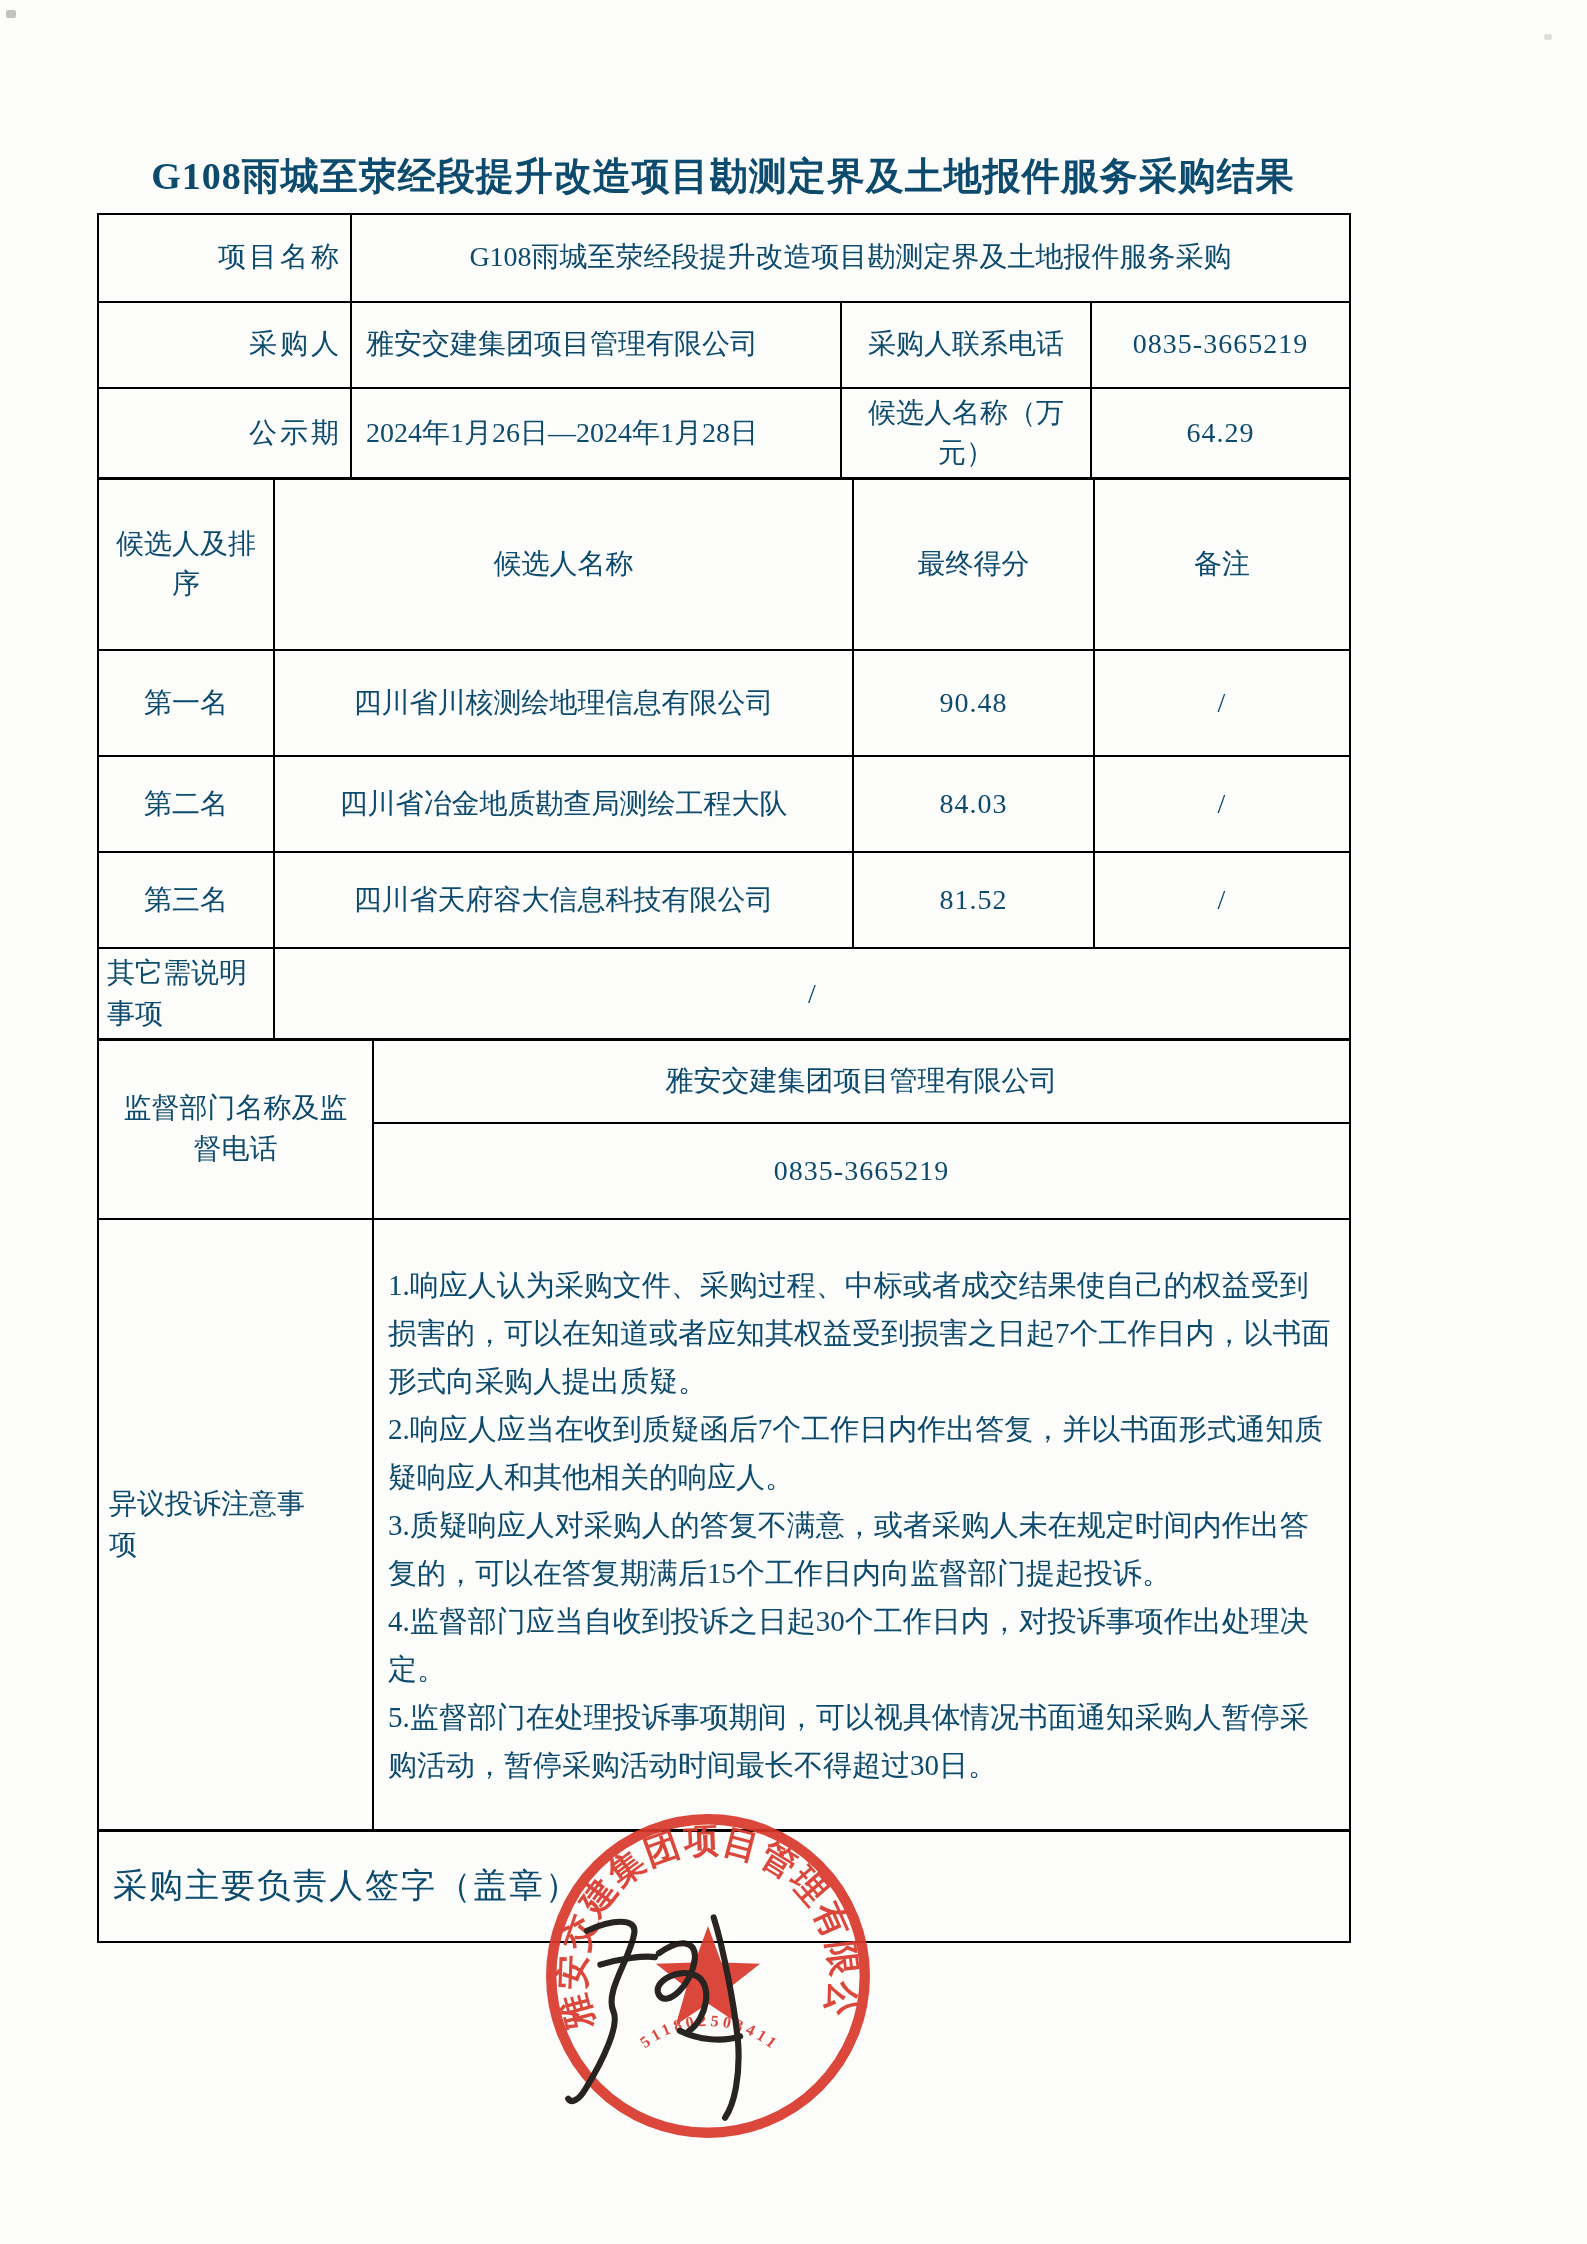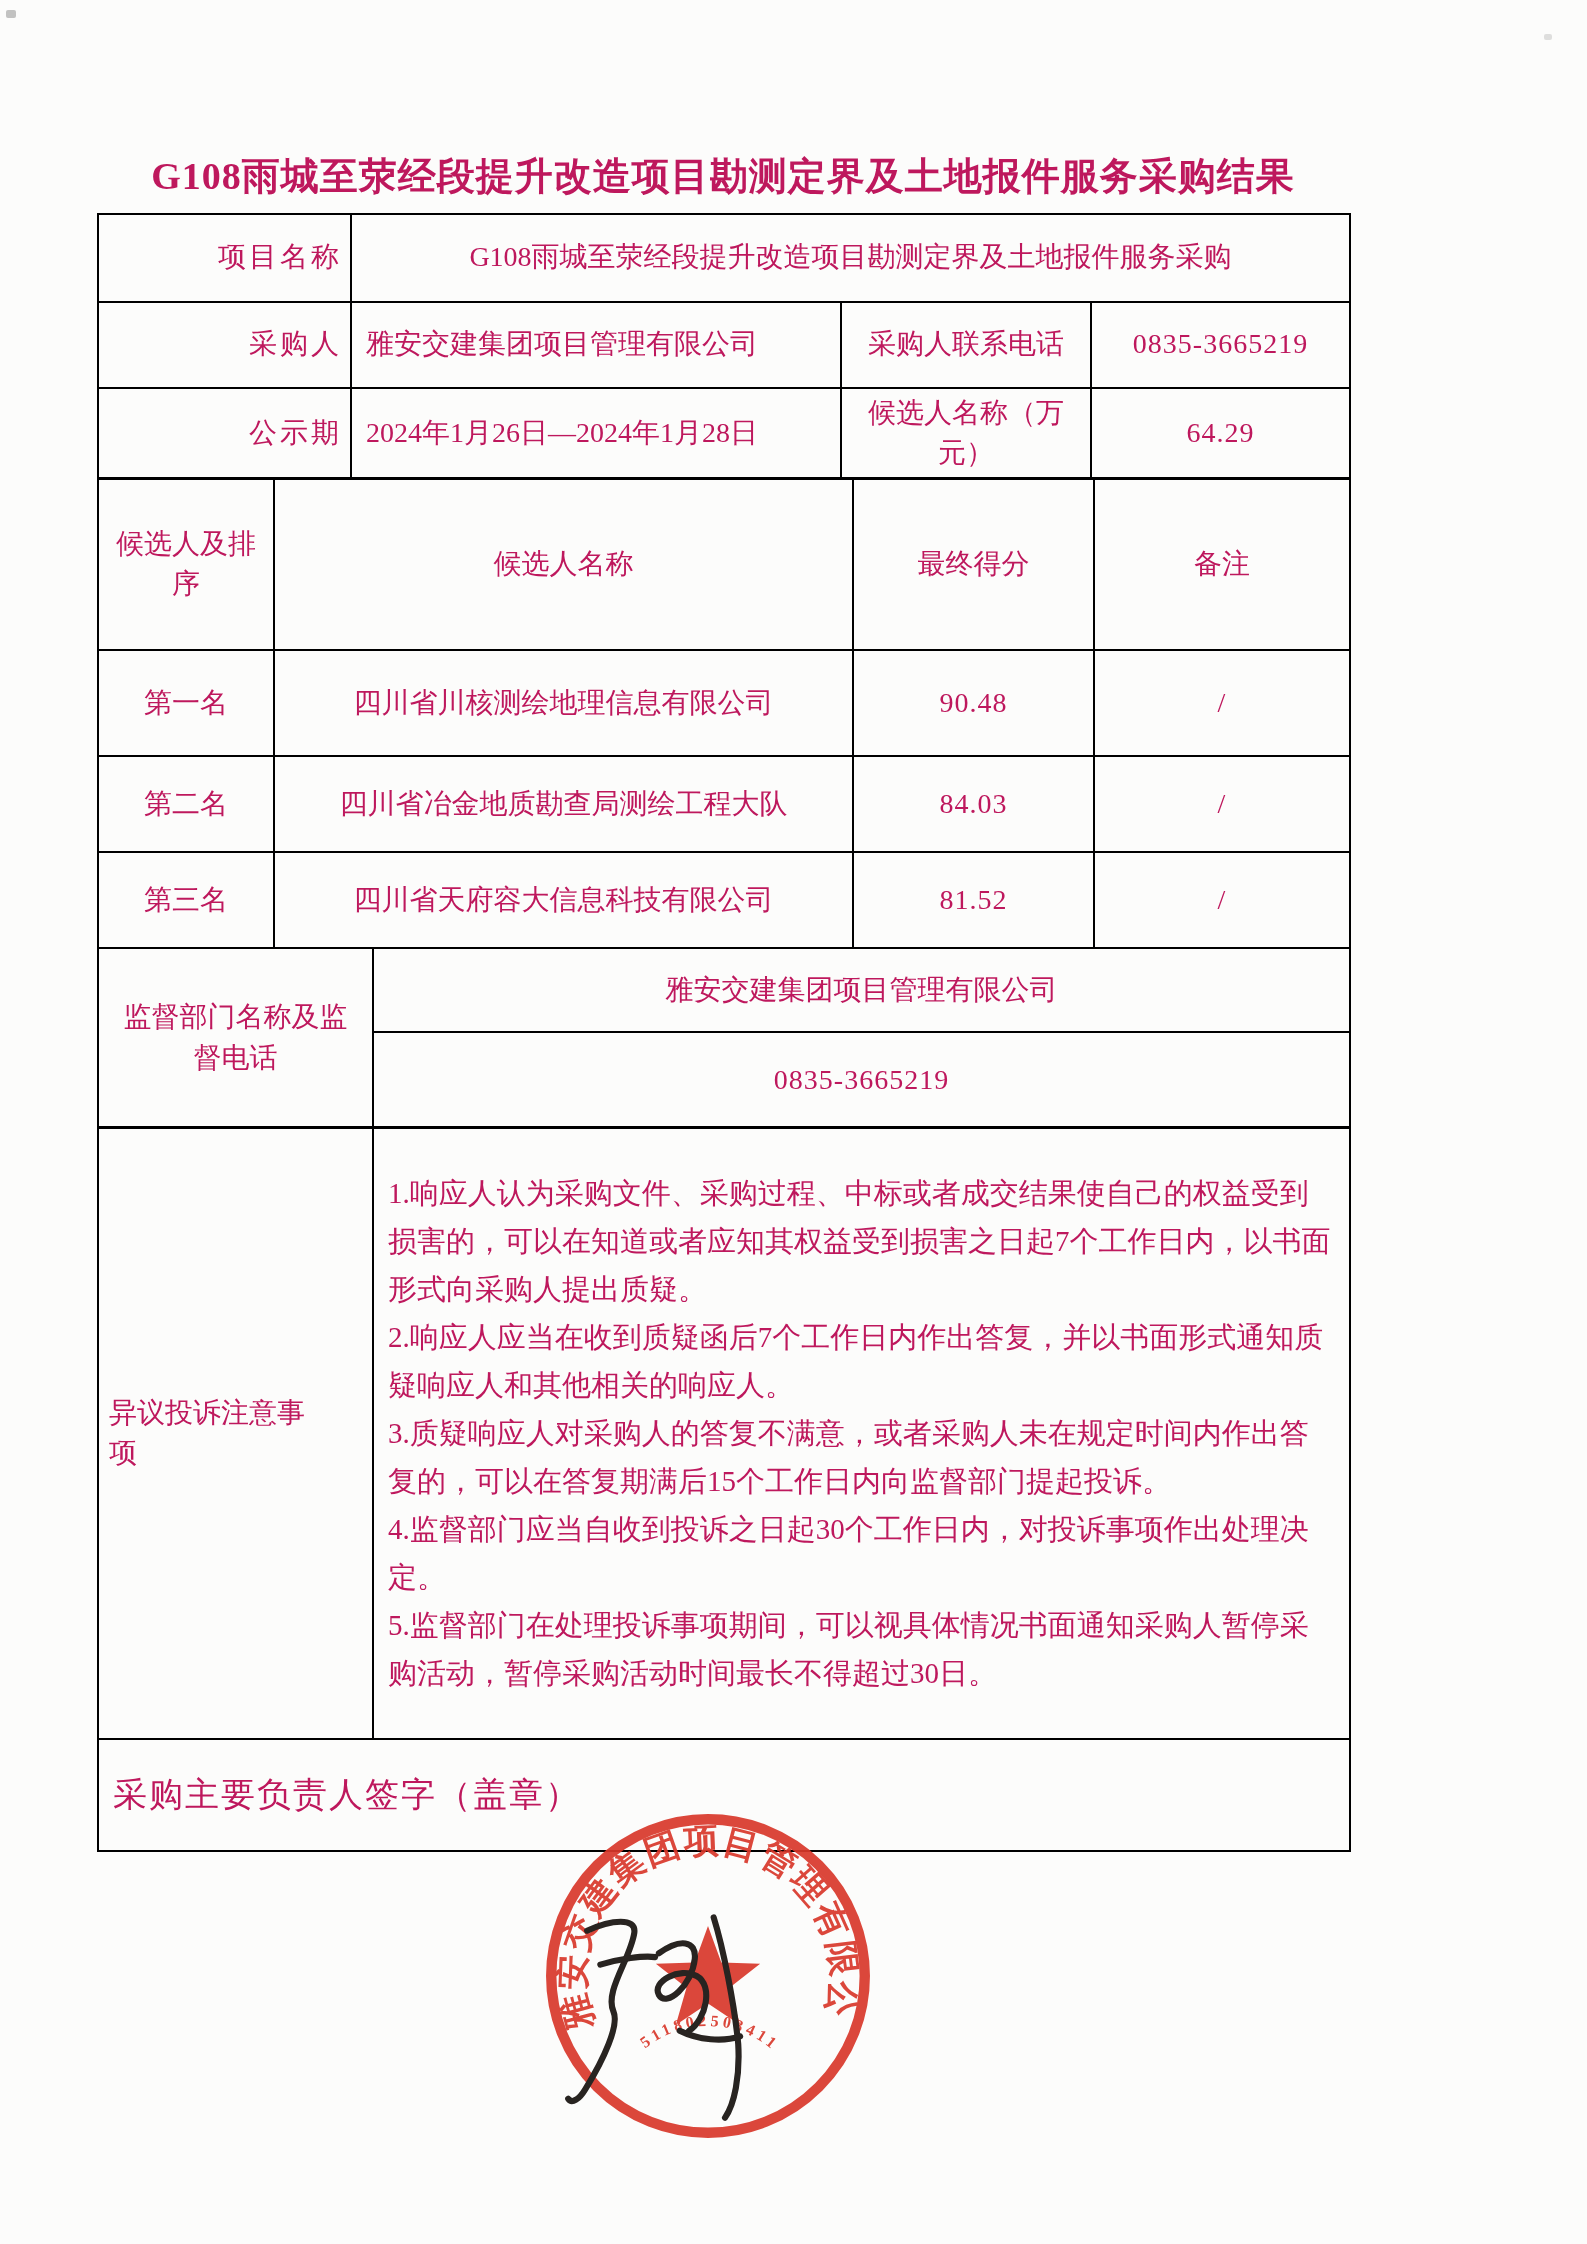--- a/index.html
+++ b/index.html
@@ -3,21 +3,21 @@
 <meta charset="utf-8">
 <style>
   html,body{margin:0;padding:0;}
   body{background:#e8e8e8;}
   .page{
     position:relative;
     width:1587px;height:2244px;
     margin:0 auto;
     background:#fcfcfb;
     font-family:"Liberation Serif","DejaVu Serif",serif;
-    color:#be185d;
+    color:#0c4a6e;
     overflow:hidden;
   }
   .speck{position:absolute;background:rgba(40,40,40,.55);border-radius:2px;}
   .doc{
     position:absolute;
     left:97px;top:150px;
     width:1252px;
   }
   .title{
     text-align:center;
@@ -121,20 +121,24 @@
         <td class="ctr">第二名</td>
         <td class="ctr">四川省冶金地质勘查局测绘工程大队</td>
         <td class="num">84.03</td>
         <td class="num">/</td>
       </tr>
       <tr style="height:96px">
         <td class="ctr">第三名</td>
         <td class="ctr">四川省天府容大信息科技有限公司</td>
         <td class="num">81.52</td>
         <td class="num">/</td>
+      </tr>
+      <tr style="height:82px">
+        <td class="lft" style="padding-left:8px">其它需说明事项</td>
+        <td class="ctr" colspan="3">/</td>
       </tr>
     </tbody>
       </table>
 
     <table>
       <colgroup>
           <col style="width:275px">
           <col style="width:977px">
         </colgroup>
       <tbody>

